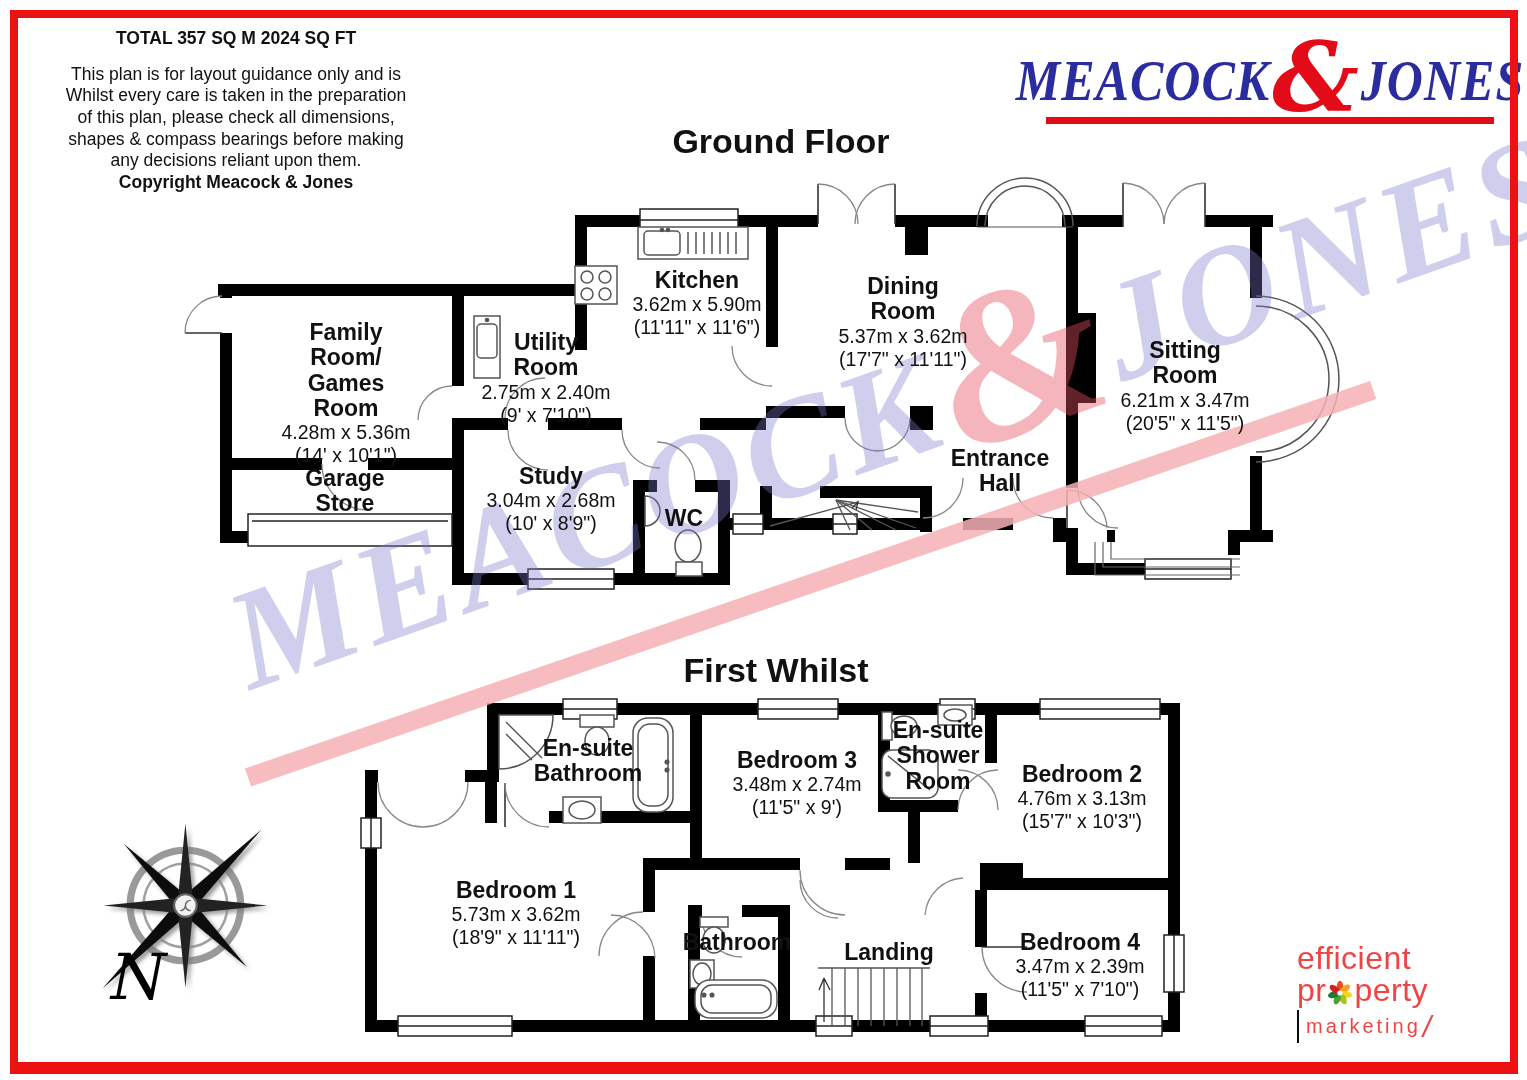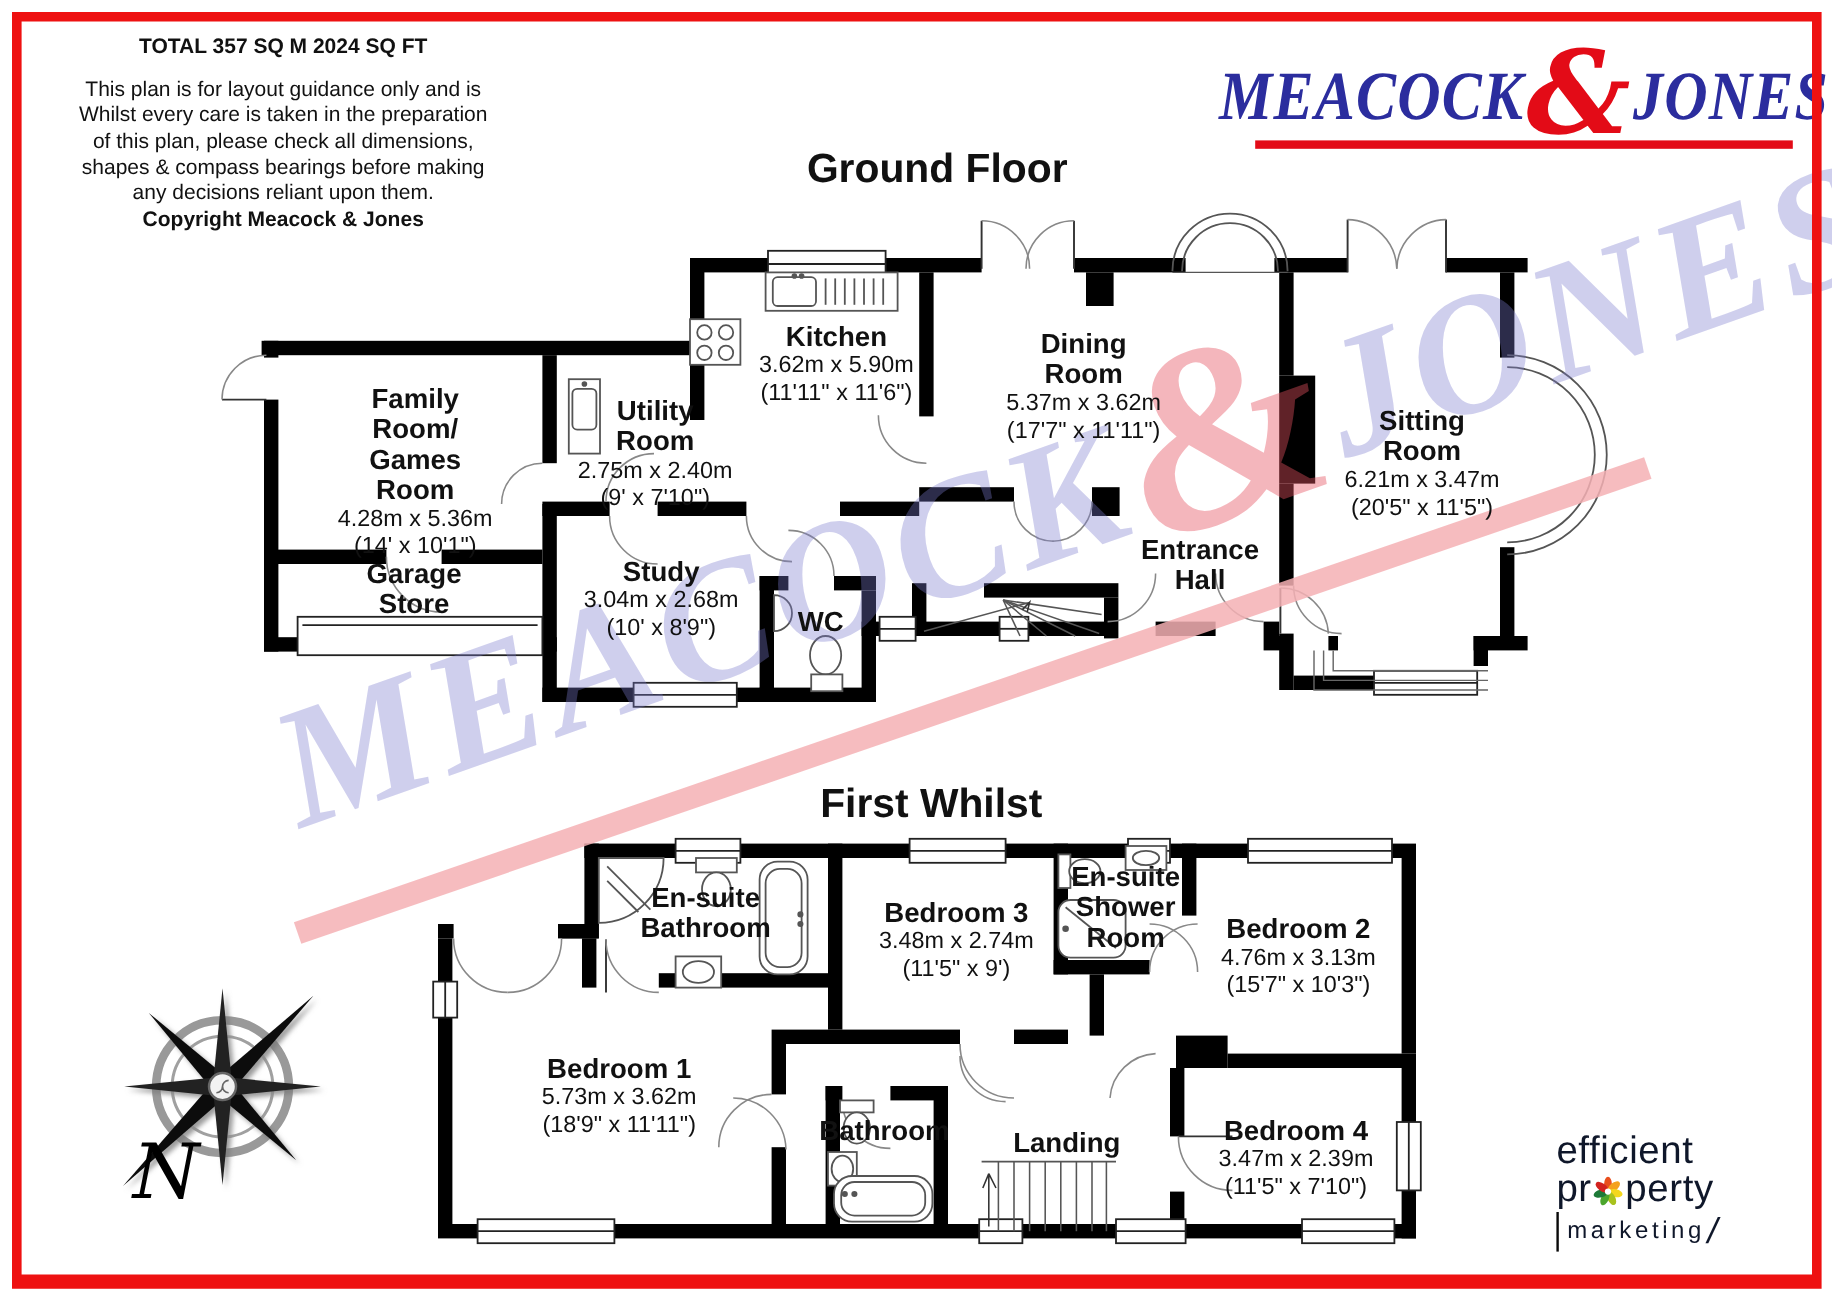--- a/index.html
+++ b/index.html
@@ -35,21 +35,21 @@
   
   #stripe { position:absolute; left:248px; top:768px; width:1190px; height:19px;
     background:#f4b0b4; opacity:0.85; transform:rotate(-19deg); transform-origin:left center; z-index:20; }
   #watermark { position:absolute; left:258px; top:452px; width:1250px; height:260px;
     transform:rotate(-19.5deg); transform-origin:left bottom; z-index:21;
     font-family:"Liberation Serif","DejaVu Serif",serif; font-style:italic; font-weight:bold;
     white-space:nowrap; pointer-events:none; display:flex; align-items:flex-end; }
   #watermark .wm { font-size:142px; color:rgba(122,122,205,0.36); letter-spacing:6px; line-height:1; }
   #watermark .wamp { font-size:215px; color:rgba(228,80,95,0.42); line-height:0.75; margin:0 6px; }
   
-  #marketing { position:absolute; left:1297px; top:942px; width:185px; z-index:40; color:#0f172a; }
+  #marketing { position:absolute; left:1297px; top:942px; width:185px; z-index:40; color:#ef4444; }
   #marketing .l1 { font-size:32px; letter-spacing:0.5px; line-height:1.0; }
   #marketing .l2 { font-size:32px; letter-spacing:0.5px; line-height:1.05; display:flex; align-items:center; }
   #marketing .l2 svg { margin:0 1px; position:relative; top:2px; }
   #marketing .l3 { font-size:20px; letter-spacing:3px; line-height:1.1; border-left:2px solid #0a0a0a;
     padding-left:7px; margin-top:2px; display:flex; align-items:center; }
   #marketing .slash { font-size:30px; font-style:italic; margin-left:2px; }
   
   #plan { position:absolute; left:0; top:0; z-index:10; }
   #compass { position:absolute; left:86px; top:798px; z-index:30; }
 </style>

